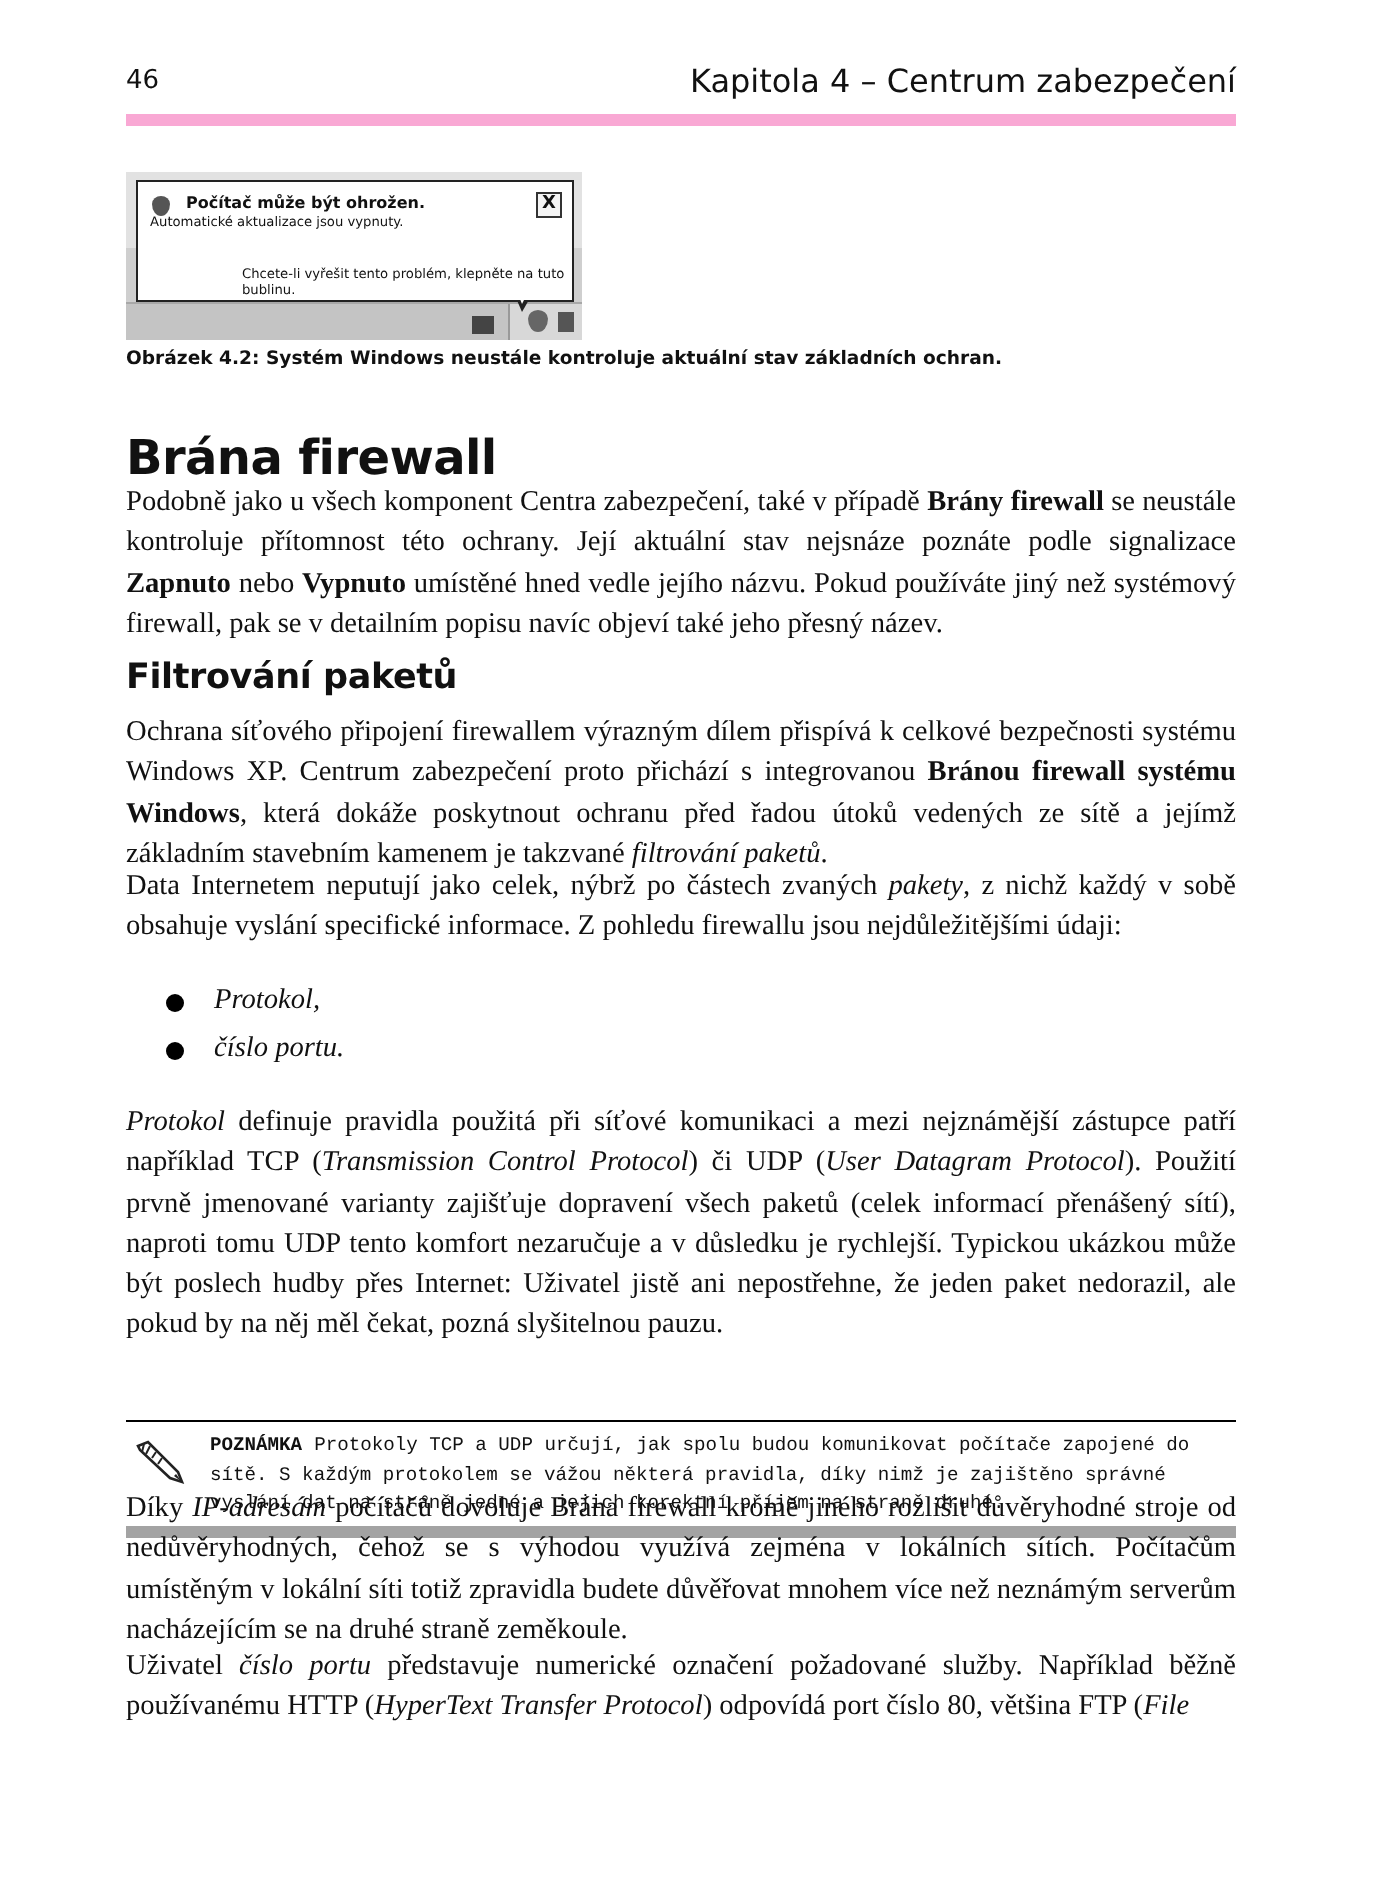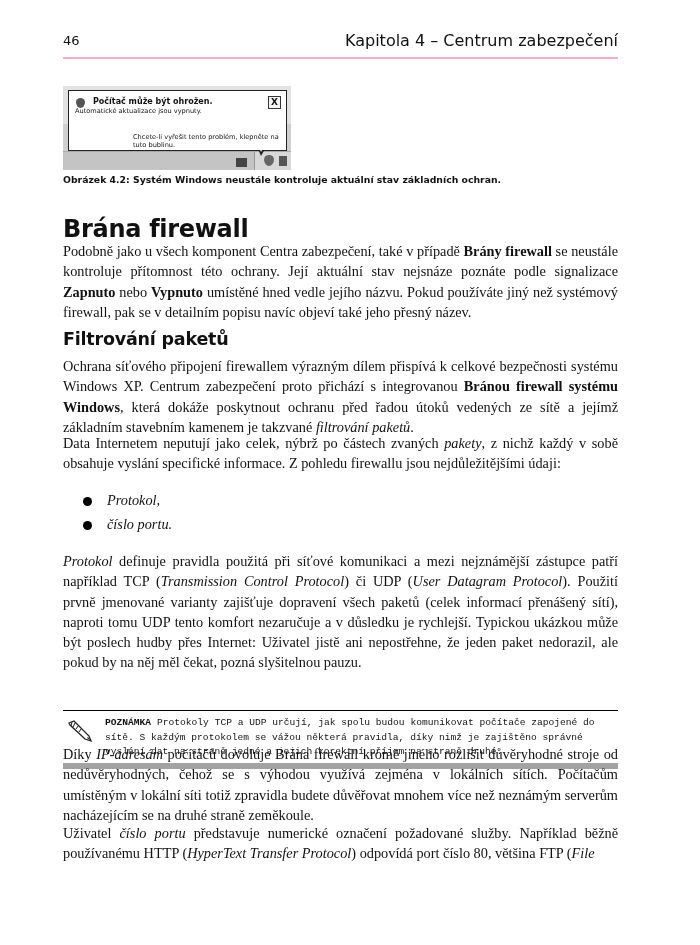--- a/index.html
+++ b/index.html
@@ -1,20 +1,20 @@
 <!DOCTYPE html>
 <html><head>
 <meta charset="utf-8">
 <style>
   html, body { margin: 0; padding: 0; background: #ffffff; }
   body { width: 700px; height: 945px; position: relative; overflow: hidden; color: #111; }
   .page { position: absolute; left: 63px; top: 0; width: 555px; }
 
   .running-head { position: absolute; top: 33px; left: 0; width: 555px; height: 24px;
-    border-bottom: 2px solid #f9a8d4; font-family: "DejaVu Sans", sans-serif; }
+    border-bottom: 6px solid #f9a8d4; font-family: "DejaVu Sans", sans-serif; }
   .page-num { position: absolute; left: 0; top: 0; font-size: 13px; }
   .chapter-title { position: absolute; right: 0; top: -2px; font-size: 16px; }
 
   
   .figure { position: absolute; top: 86px; left: 0; width: 228px; height: 84px;
     background: #cfcfcf; overflow: hidden; }
   .fig-top { position: absolute; left: 0; top: 0; width: 100%; height: 38px; background: #e2e2e2; }
   .fig-taskbar { position: absolute; left: 0; bottom: 0; width: 100%; height: 18px; background: #c4c4c4; border-top: 1px solid #a8a8a8; }
   .fig-tray { position: absolute; right: 0; bottom: 0; width: 36px; height: 18px; background: #d8d8d8; border-left: 1px solid #999; }
   .tray-shield { position: absolute; left: 9px; top: 3px; width: 10px; height: 11px; background: #666; border-radius: 50% 50% 50% 50% / 40% 40% 60% 60%; }
@@ -25,21 +25,21 @@
   .balloon-tail { position: absolute; left: 192px; top: 56px; width: 0; height: 0;
     border-left: 6px solid transparent; border-right: 8px solid transparent; border-top: 14px solid #222; }
   .balloon-tail-inner { position: absolute; left: 194px; top: 56px; width: 0; height: 0;
     border-left: 4px solid transparent; border-right: 5px solid transparent; border-top: 10px solid #fff; }
   .b-shield { position: absolute; left: 7px; top: 7px; width: 9px; height: 10px; background: #555;
     border-radius: 50% 50% 50% 50% / 40% 40% 60% 60%; }
   .b-title { position: absolute; left: 24px; top: 6px; font-size: 8px; font-weight: bold; }
   .b-close { position: absolute; right: 5px; top: 5px; width: 11px; height: 11px; border: 1px solid #333;
     font-size: 9px; line-height: 11px; text-align: center; font-weight: bold; background: #f4f4f4; }
   .b-line1 { position: absolute; left: 6px; top: 16px; font-size: 6.6px; }
-  .b-line2 { position: absolute; left: 24px; top: 42px; font-size: 6.6px; padding-left: 40px; }
+  .b-line2 { position: absolute; left: 12px; top: 42px; font-size: 6.6px; padding-left: 40px; }
 
   .caption { position: absolute; top: 174px; left: 0; font-family: "DejaVu Sans", sans-serif;
     font-size: 9.3px; font-weight: bold; }
 
   .h1 { position: absolute; top: 215px; left: 0; font-family: "DejaVu Sans", sans-serif;
     font-size: 24px; font-weight: bold; letter-spacing: -0.3px; }
   .h2 { position: absolute; top: 329px; left: 0; font-family: "DejaVu Sans", sans-serif;
     font-size: 17.5px; font-weight: bold; letter-spacing: -0.2px; }
 
   .para { position: absolute; left: 0; width: 555px; font-family: "Liberation Serif", serif;

